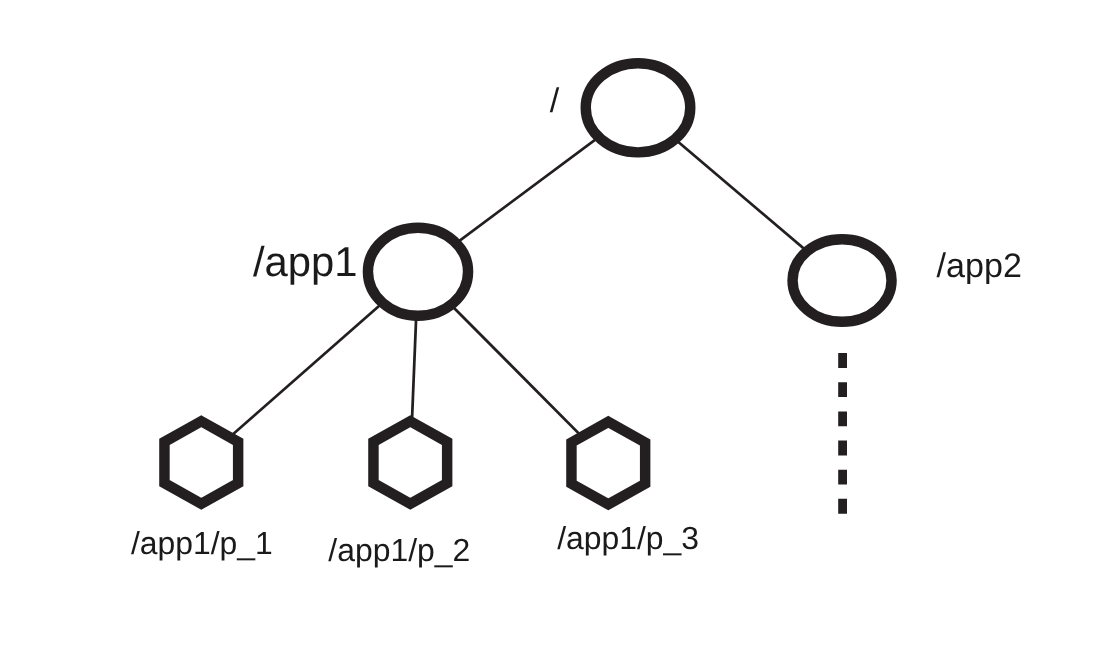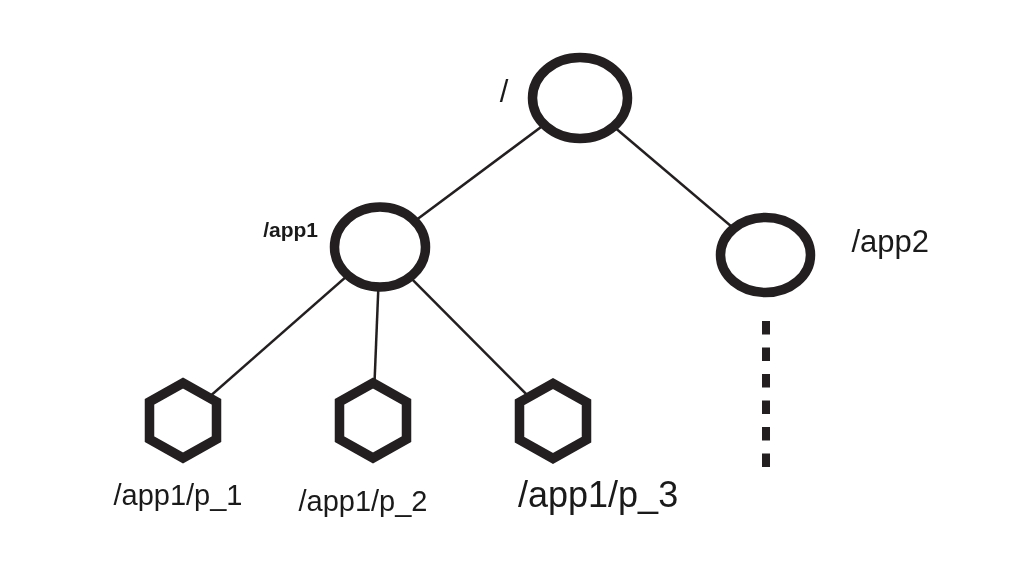--- a/index.html
+++ b/index.html
@@ -20,25 +20,25 @@
     left: 0;
     top: 0;
   }
   .node-label {
     position: absolute;
     color: #1a1a1a;
     line-height: 1.15;
     white-space: nowrap;
   }
   .lbl-root   { left: 494px; top: 74px;  width: 20px;  font-size: 31px; text-align: center; }
-  .lbl-app1   { left: 230px; top: 218px; width: 88px;  font-size: 21px; text-align: right; font-weight: bold; }
+  .lbl-app1   { left: 230px; top: 218px; width: 88px;  font-size: 38px; text-align: right; }
   .lbl-app2   { left: 829px; top: 224px; width: 100px; font-size: 31px; text-align: right; }
-  .lbl-p1     { left: 108px; top: 479px; width: 140px; font-size: 29px; text-align: center; }
+  .lbl-p1     { left: 108px; top: 479px; width: 140px; font-size: 29px; text-align: right; }
   .lbl-p2     { left: 293px; top: 485px; width: 140px; font-size: 29px; text-align: center; }
-  .lbl-p3     { left: 518px; top: 474px; width: 140px; font-size: 36px; text-align: center; }
+  .lbl-p3     { left: 501px; top: 474px; width: 140px; font-size: 29px; text-align: center; }
   .edge {
     stroke: #231f20;
     stroke-width: 2.5;
   }
   .node-shape {
     fill: #ffffff;
     stroke: #231f20;
     stroke-width: 9.5;
   }
   .hex {

